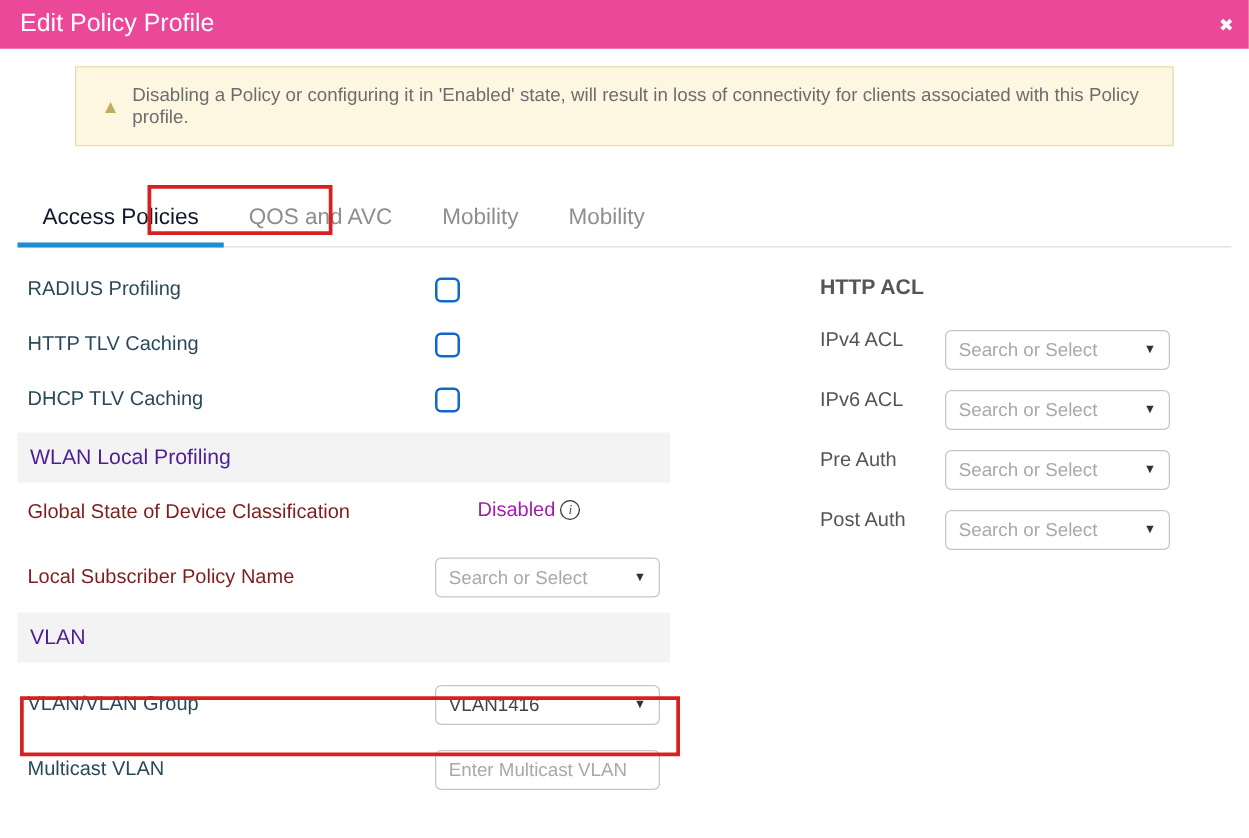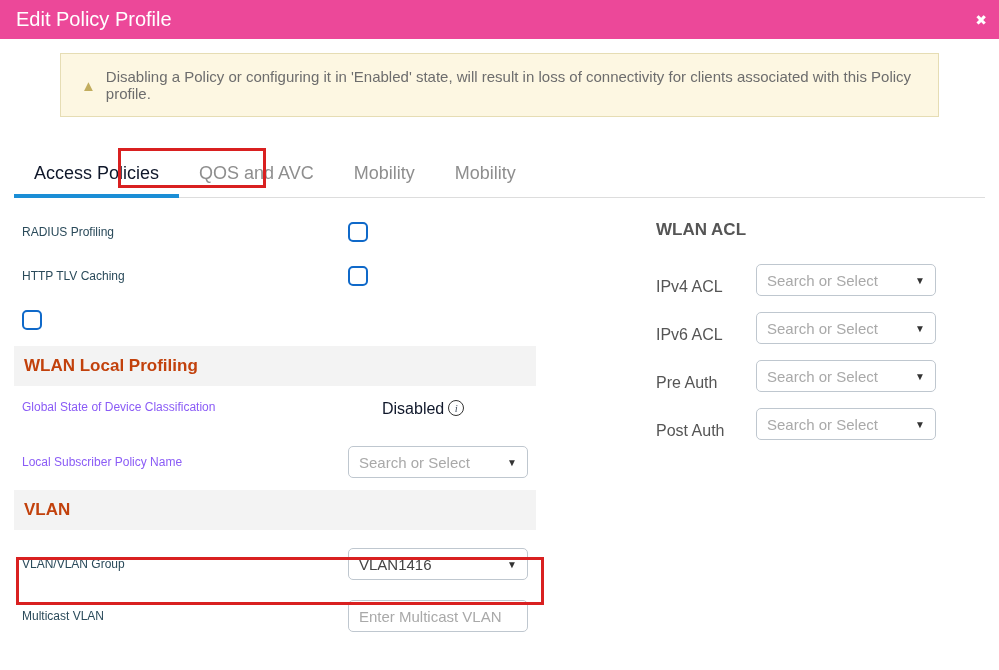--- a/index.html
+++ b/index.html
@@ -63,29 +63,28 @@
     gap: 120px;
   }
   .left-col { flex: 0 0 520px; }
   .right-col { flex: 1; }
   .form-row {
     display: flex;
     align-items: center;
     padding: 8px 8px;
     min-height: 44px;
   }
-  .form-label { flex: 0 0 326px; color: #2a4a5a; font-size:12px; }
-  .form-label.gray { color: #8b5cf6; }
+  .form-label { flex: 0 0 326px; color: #2a4a5a; font-size:16px; }
+  .form-label.gray { color: #7f1d1d; }
   .section-head {
     background: #f3f3f3;
-    color: #c2410c;
+    color: #4c1d95;
     font-size: 17px;
     padding: 10px 10px;
     margin-top: 4px;
-    font-weight: bold;
   }
   .chk {
     width: 20px; height: 20px;
     border: 2.5px solid #0f69c9;
     border-radius: 5px;
     background: #fff;
     display:inline-block;
     cursor:pointer;
   }
   .sel {
@@ -115,38 +114,38 @@
     border:1px solid #bfc7cf;
     border-radius:5px;
     height:32px;
     width:180px;
     padding:4px 10px;
     font-size:15px;
     color:#a9a9a9;
     display:inline-flex;
     align-items:center;
   }
-  .disabled-text { color:#0f172a; font-size:16px; margin-right:4px;}
+  .disabled-text { color:#a21caf; font-size:16px; margin-right:4px;}
   .info-icon {
     display:inline-flex;
     align-items:center; justify-content:center;
     width:16px;height:16px;
     border:1.3px solid #333; border-radius:50%;
     font-size:11px; font-style:italic; font-family:serif;
     line-height:1;
   }
   .right-head {
     font-weight:600;
     color:#555;
     font-size:17px;
     padding: 10px 0 16px 0;
   }
   .right-row {
     display:flex;
-    align-items:flex-end;
+    align-items:flex-start;
     padding: 8px 0;
   }
   .right-row .rlabel { flex:0 0 100px; color:#555; font-size:16px;}
   .vlan-highlight {
     border: 3px solid #d92020;
     position:absolute;
     pointer-events:none;
   }
   .container { position: relative; }
 </style>
@@ -180,20 +179,21 @@
         <div class="form-label">RADIUS Profiling</div>
         <span class="chk"></span>
       </div>
 
       <div class="form-row">
         <div class="form-label">HTTP TLV Caching</div>
         <span class="chk"></span>
       </div>
 
       <div class="form-row">
+        <div class="form-label">DHCP TLV Caching</div>
         <span class="chk"></span>
       </div>
 
       <div class="section-head">WLAN Local Profiling</div>
 
       <div class="form-row" style="align-items:flex-start; padding-top:14px;">
         <div class="form-label gray" style="flex:0 0 360px; line-height:1.25;">Global State of Device Classification</div>
         <span class="disabled-text">Disabled</span>
         <span class="info-icon">i</span>
       </div>
@@ -219,21 +219,21 @@
       <div class="form-row" style="padding-top:12px;">
         <div class="form-label">Multicast VLAN</div>
         <div class="txt-input">
           <span>Enter Multicast VLAN</span>
         </div>
       </div>
 
     </div>
 
     <div class="right-col">
-      <div class="right-head">WLAN ACL</div>
+      <div class="right-head">HTTP ACL</div>
 
       <div class="right-row">
         <div class="rlabel">IPv4 ACL</div>
         <div class="sel">
           <span>Search or Select</span>
           <span class="caret">▼</span>
         </div>
       </div>
 
       <div class="right-row">

